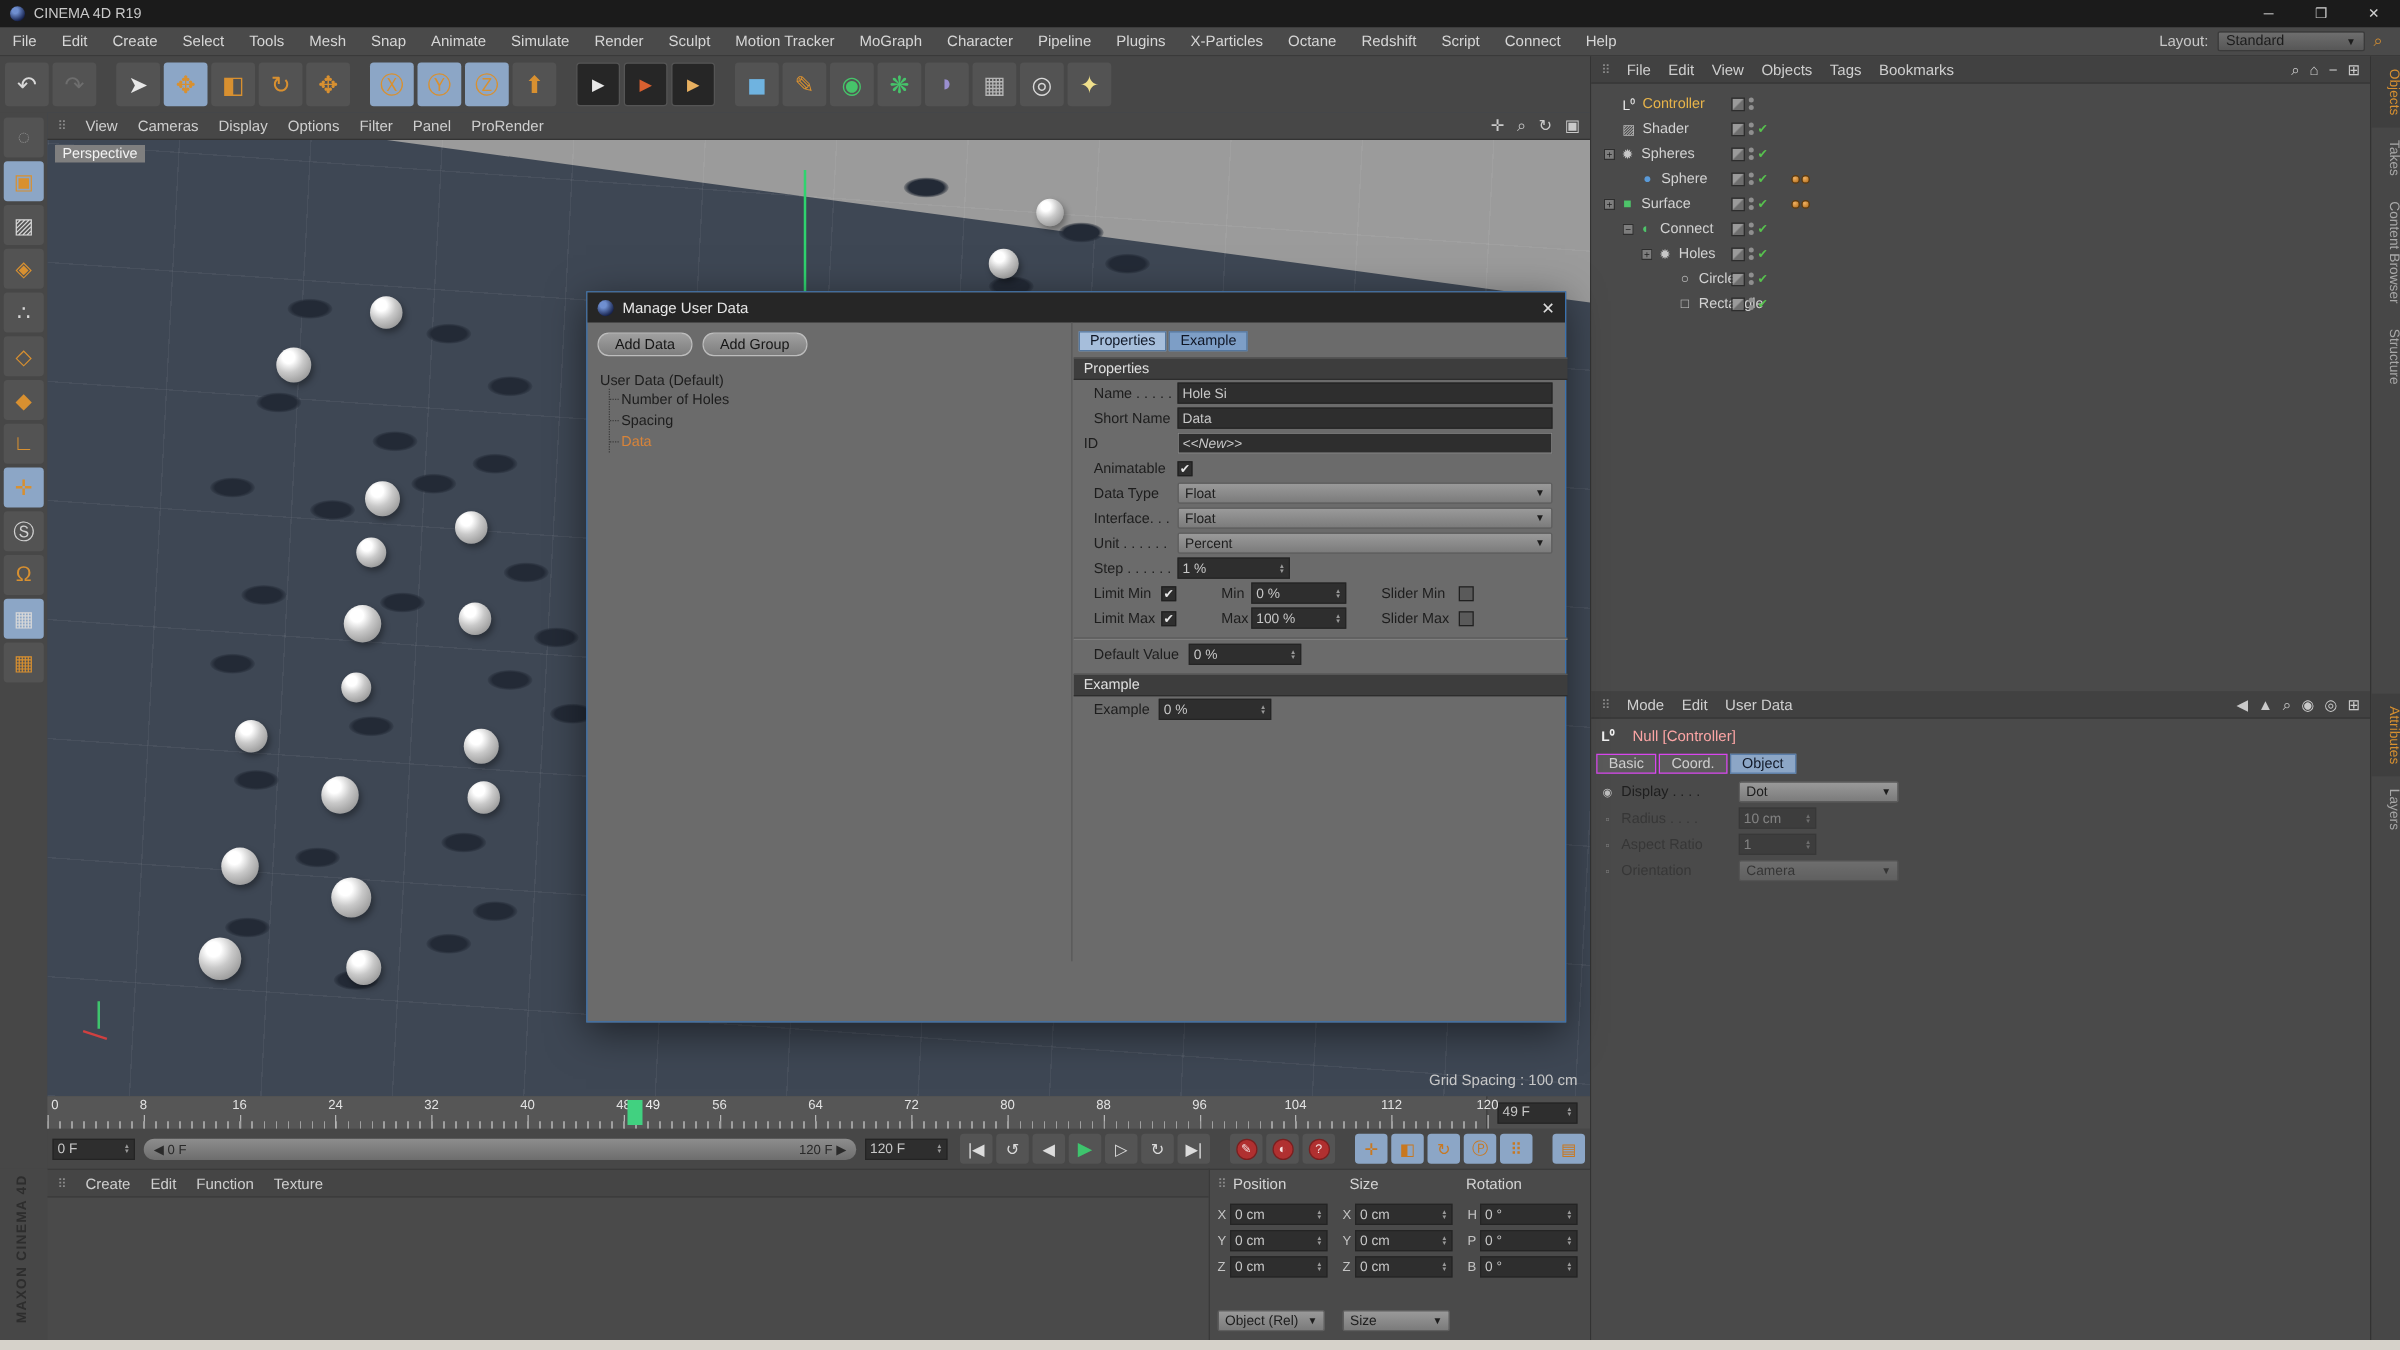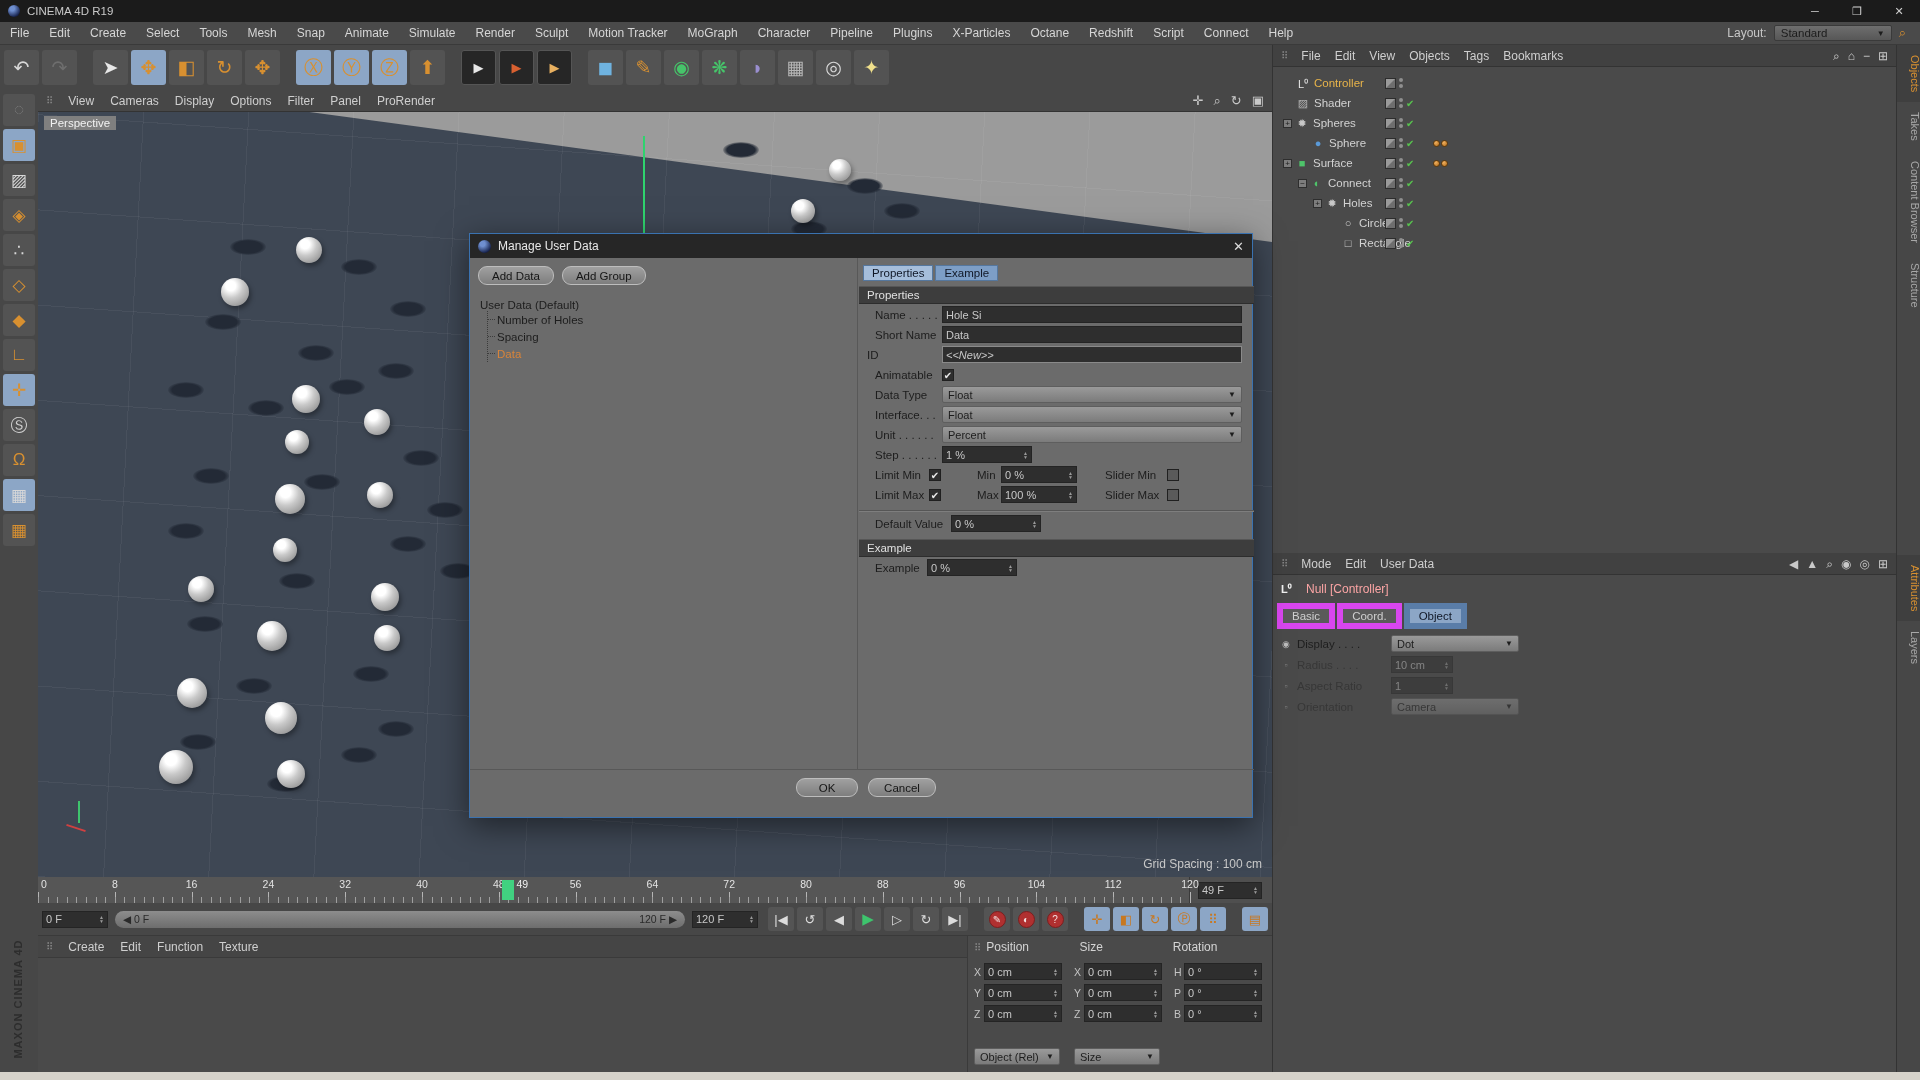--- a/index.html
+++ b/index.html
@@ -127,21 +127,21 @@
   .om-dots i { width:4px; height:4px; border-radius:50%; background:#8f8f8f; }
   .om-check { color:#57c24e; font-size:10px; width:12px; }
   .om-tags { position:absolute; left:160px; display:flex; gap:1px; }
   .om-tags i { width:7px; height:7px; border-radius:50%; background:radial-gradient(circle at 35% 30%, #f0b060, #b06a18);
                border:1px solid #5e3a0c; }
   #am-menubar { top:508px; }
   #am-body { position:absolute; left:0; top:530px; width:623px; height:505px; background:#4a4a4a; }
   #am-object-row { display:flex; align-items:center; gap:7px; padding:6px 8px 4px; }
   #am-null-icon { width:18px; height:16px; color:#f0f0f0; font-size:11px; font-weight:bold; }
   #am-tabs { display:flex; gap:2px; padding:2px 4px 4px; }
-  .am-tab { background:#5a5a5a; border:6px solid #d946ef; color:#cfcfcf; font-size:11.5px; padding:1px 9px; }
+  .am-tab { background:#5a5a5a; border:1px solid #d946ef; color:#cfcfcf; font-size:11.5px; padding:1px 9px; }
   .am-tab.active { background:#8ca6c6; color:#111827; border-color:#5a7da8; }
   .sect { background:#3d3d3d; border-top:1px solid #565656; border-bottom:1px solid #2d2d2d; color:#e0e0e0;
           font-size:11.5px; padding:2px 8px; }
   .am-row { display:flex; align-items:center; height:21px; padding-left:8px; gap:6px; }
   .am-marker { width:10px; color:#bdbdbd; font-size:9px; text-align:center; }
   .am-label { width:88px; font-size:11.5px; color:#1e1e1e; }
   .am-row .drop { width:128px; }
   .am-row .dfield { width:62px; }
   .disabled { opacity:0.45; }
   
@@ -941,19 +941,15 @@
       <span class="fld-ctl dfield" style="left:68px;width:90px;">
           <span>0 %</span>
           <span class="spin">
             <span>▲</span>
             <span>▼</span>
           </span>
         </span>
       </div>
   </div>
 
-  <div id="dlg-bottom">
-    <span class="dbtn" style="min-width:62px;">OK</span>
-    <span class="dbtn" style="min-width:68px;">Cancel</span>
-  </div>
 </div>
 
 <div class="abs" id="statusbar"></div>
 
 </body></html>

